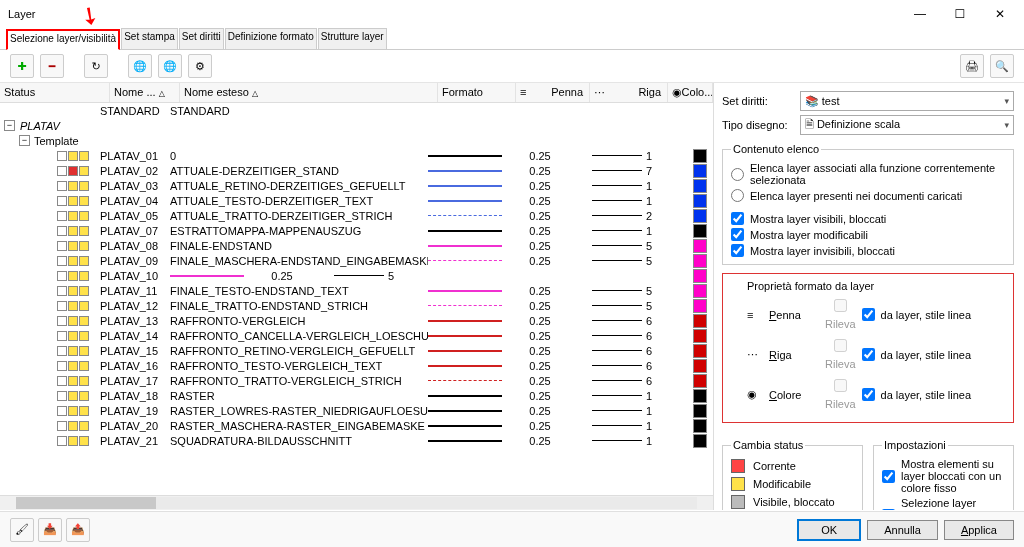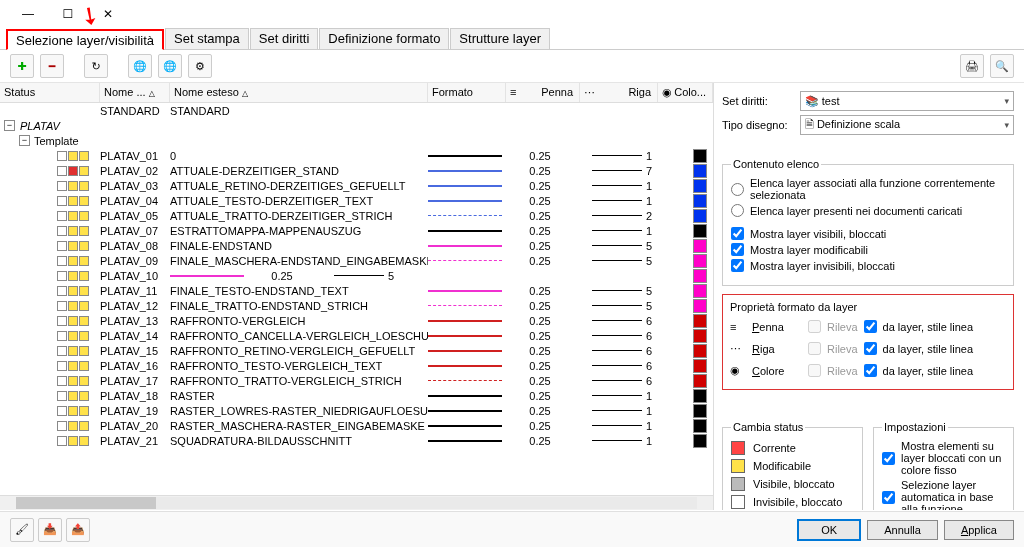--- a/index.html
+++ b/index.html
@@ -4,35 +4,35 @@
   <style>
     * { margin: 0; padding: 0; box-sizing: border-box; }
     body { font-family: "Segoe UI", Tahoma, sans-serif; font-size: 11px; background: #fff; width: 1024px; height: 547px; overflow: hidden; position: relative; }
     .titlebar { height: 28px; display: flex; align-items: center; padding: 0 4px 0 8px; }
     .titlebar span.title { flex: 1; }
     .win-btns { display: flex; }
     .win-btn { width: 40px; height: 26px; display: flex; align-items: center; justify-content: center; font-family: Arial; font-size: 12px; }
     .arrow-highlight { position: absolute; top: 2px; left: 80px; color: red; font-size: 24px; transform: rotate(35deg); z-index: 5; pointer-events: none; }
 
     .tabs { display: flex; border-bottom: 1px solid #ccc; padding: 0 6px; height: 22px; }
-    .tab { padding: 2px 8px; border: 1px solid #ccc; border-bottom: none; background: #f0f0f0; margin-right: 1px; font-size: 13px; cursor: default; }
+    .tab { padding: 2px 2px; border: 1px solid #ccc; border-bottom: none; background: #f0f0f0; margin-right: 1px; font-size: 10px; cursor: default; }
     .tab.active { background: #fff; border: 2px solid red; border-bottom: 1px solid #fff; position: relative; top: 1px; }
 
     .toolbar { display: flex; align-items: center; padding: 4px 10px; gap: 6px; border-bottom: 1px solid #e5e5e5; }
     .tool-btn { width: 24px; height: 24px; border: 1px solid #ccc; display:flex; align-items:center; justify-content:center; background:#f8f8f8; border-radius:2px; }
     .tool-sep { width: 8px; }
     .toolbar .spacer { flex: 1; }
 
     .body { display: flex; height: calc(547px - 28px - 22px - 34px - 36px); }
     .table-pane { flex: 1; display: flex; flex-direction: column; border-right: 1px solid #ddd; overflow:hidden; }
     .right-pane { width: 310px; padding: 4px 10px 4px 8px; overflow:auto; font-size:11px; }
 
     .table-header { display: flex; background: #f7f7f7; border-bottom: 1px solid #ddd; font-size: 11px; }
     .th { padding: 3px 4px; border-right: 1px solid #e3e3e3; white-space: nowrap; overflow:hidden; }
-    .th-status { width: 100px; }
+    .th-status { width: 110px; }
     .th-name { width: 70px; }
     .th-ext { width: 258px; }
     .th-format { width: 78px; }
     .th-penna { width: 74px; text-align:right; padding-right:6px;}
     .th-riga { width: 78px; text-align:right; padding-right:6px;}
     .th-colo { flex:1; text-align:right; padding-right:6px;}
     .rows { overflow-y: auto; height: 100%; }
     .row { display: flex; align-items: center; font-size: 11px; height: 15px; }
     .cell-status { width: 100px; display:flex; align-items:center; padding-left: 4px; gap:1px;}
     .cell-name   { width: 70px; white-space:nowrap; overflow:hidden; }
@@ -52,27 +52,27 @@
     .color-swatch { width: 14px; height: 14px; border:1px solid #888;}
     
     .hscroll { height: 16px; background:#f0f0f0; border-top:1px solid #ddd; position:relative;}
     .hscroll .track { position:absolute; left:16px; right:16px; top:1px; bottom:1px; background:#eaeaea;}
     .hscroll .thumb { position:absolute; left:16px; width: 140px; top:1px; bottom:1px; background:#c8c8c8;}
 
     .rp-row { display:flex; align-items:center; margin: 4px 0; gap: 6px;}
     .rp-label { width: 72px; }
     .rp-select { flex:1; border:1px solid #aaa; background:#fff; height:20px; display:flex; align-items:center; padding: 0 4px; justify-content:space-between;}
     .rp-select .chev { font-size:9px; color:#555;}
-    fieldset { border: 1px solid #ccc; padding: 4px 8px 10px; margin-top: 23px; font-size:11px;}
+    fieldset { border: 1px solid #ccc; padding: 4px 8px 4px; margin-top: 8px; font-size:11px;}
     legend { font-size: 11px; padding: 0 2px;}
     .radio-row, .check-row { display:flex; align-items:center; gap: 6px; margin: 3px 0; }
     input[type=radio], input[type=checkbox] { margin: 0; }
-    .check-row.disabled { color:#999; }
-
-    .prop-box { border: 1px solid #d33; padding: 6px 7px; margin-top:8px;}
+    .check-row.disabled { color:#999;flex-direction:column; }
+
+    .prop-box { border: 1px solid #d33; padding: 6px 24px; margin-top:8px;}
     .prop-box .prow { display:flex; align-items:center; gap: 6px; margin:3px 0;}
     .prop-box .picon { width:16px;}
     .prop-box .plabel { width: 50px; text-decoration: underline; text-decoration-color: transparent;}
     .uline { text-decoration: underline; }
 
     .bottom-two { display:flex; gap: 10px; margin-top: 8px;}
     .status-box, .imp-box { flex:1;}
     .status-line { display:flex; align-items:center; gap:8px; margin: 4px 0;}
     .status-sq { width:14px; height:14px; border:1px solid #666;}
     
@@ -84,20 +84,21 @@
     .footer .spacer { flex:1; }
     .btn { border:1px solid #888; background:#e8e8e8; padding: 3px 16px; font-size:11px; min-width:64px; }
     .btn.primary { border:2px solid #0078d7; }
   </style>
 </head>
 <body>
 
 <div class="arrow-highlight">➘</div>
 
 <div class="titlebar">
+  <span class="title">Layer</span>
   <div class="win-btns">
     <div class="win-btn">—</div>
     <div class="win-btn">☐</div>
     <div class="win-btn">✕</div>
   </div>
 </div>
 
 <div class="tabs">
   <div class="tab active">Selezione layer/visibilità</div>
   <div class="tab">Set stampa</div>

